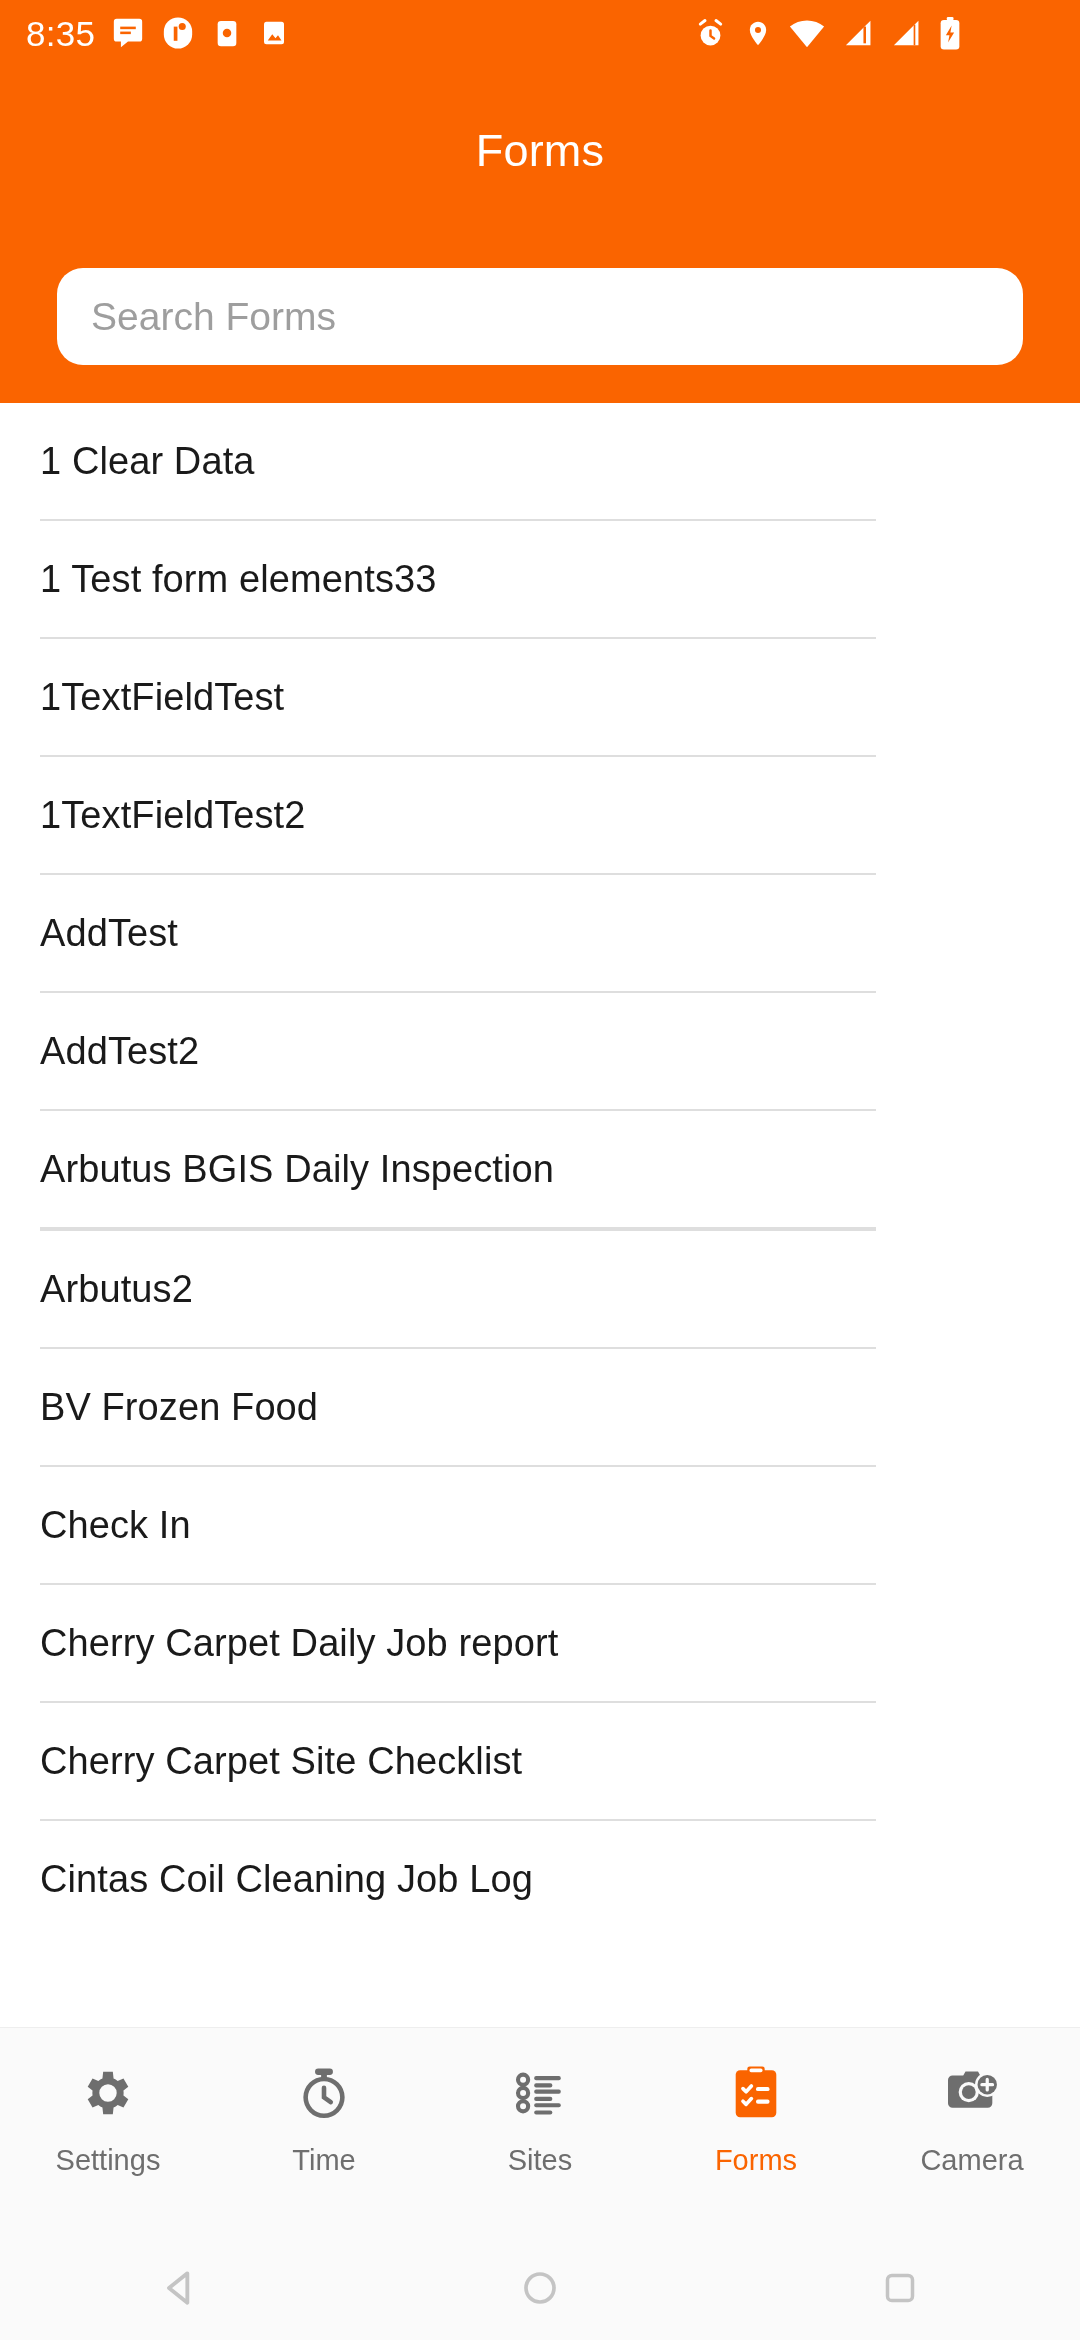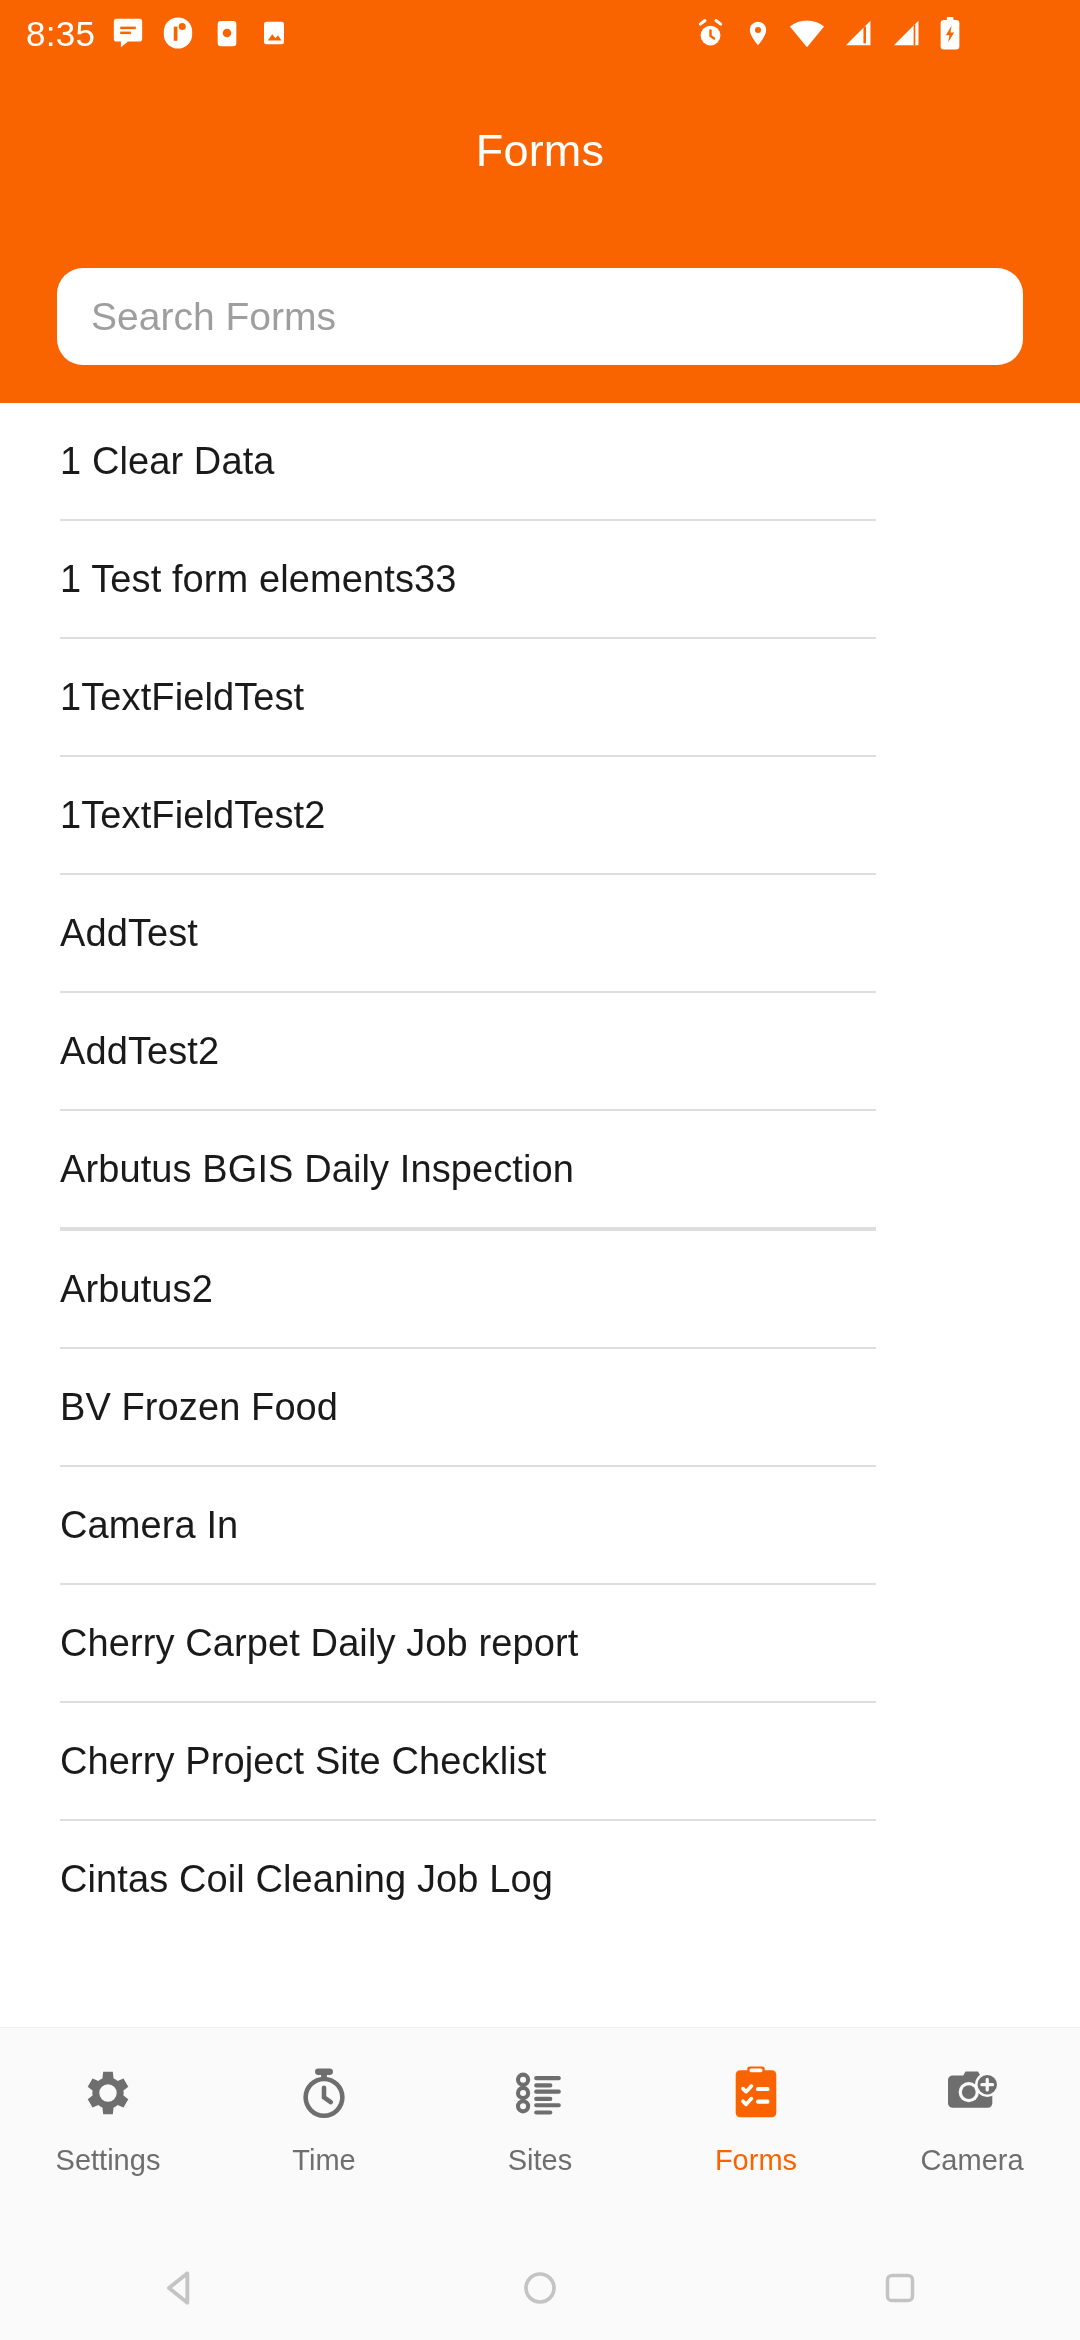--- a/index.html
+++ b/index.html
@@ -40,21 +40,21 @@
     background:#ffffff; border:none; border-radius:26px;
     font-family:"Liberation Sans", sans-serif;
     font-size:39px; color:#ec4899;
     padding:0 34px; outline:none;
   }
   .searchbox::placeholder { color:#9e9e9e; }
 
   
   .list {
     position:absolute; top:403px; left:0; width:876px; height:1624px;
-    background:#ffffff; overflow:hidden;padding-left:20px;
+    background:#ffffff; overflow:hidden;
   }
   .row {
     position:relative; height:116px; width:1080px;
     display:flex; align-items:center; background:#fff;
   }
   .row-label {
     font-size:38px; color:#1a1a1a; font-weight:400;
     margin-left:40px; letter-spacing:.1px; white-space:nowrap;
   }
   .row-chev {
@@ -235,37 +235,37 @@
 
     <div class="row">
       <span class="row-label">BV Frozen Food</span>
       <svg class="row-chev" viewBox="0 0 12 20" fill="none" stroke="#b6b6b6" stroke-width="1.4">
           <path d="M2 1l9 9-9 9"></path>
         </svg>
     </div>
     <div class="divider"></div>
 
     <div class="row">
-      <span class="row-label">Camera In</span>
+      <span class="row-label">Check In</span>
       <svg class="row-chev" viewBox="0 0 12 20" fill="none" stroke="#b6b6b6" stroke-width="1.4">
           <path d="M2 1l9 9-9 9"></path>
         </svg>
     </div>
     <div class="divider"></div>
 
     <div class="row">
       <span class="row-label">Cherry Carpet Daily Job report</span>
       <svg class="row-chev" viewBox="0 0 12 20" fill="none" stroke="#b6b6b6" stroke-width="1.4">
           <path d="M2 1l9 9-9 9"></path>
         </svg>
     </div>
     <div class="divider"></div>
 
     <div class="row">
-      <span class="row-label">Cherry Project Site Checklist</span>
+      <span class="row-label">Cherry Carpet Site Checklist</span>
       <svg class="row-chev" viewBox="0 0 12 20" fill="none" stroke="#b6b6b6" stroke-width="1.4">
           <path d="M2 1l9 9-9 9"></path>
         </svg>
     </div>
     <div class="divider"></div>
 
     <div class="row">
       <span class="row-label">Cintas Coil Cleaning Job Log</span>
       <svg class="row-chev" viewBox="0 0 12 20" fill="none" stroke="#b6b6b6" stroke-width="1.4">
           <path d="M2 1l9 9-9 9"></path>

